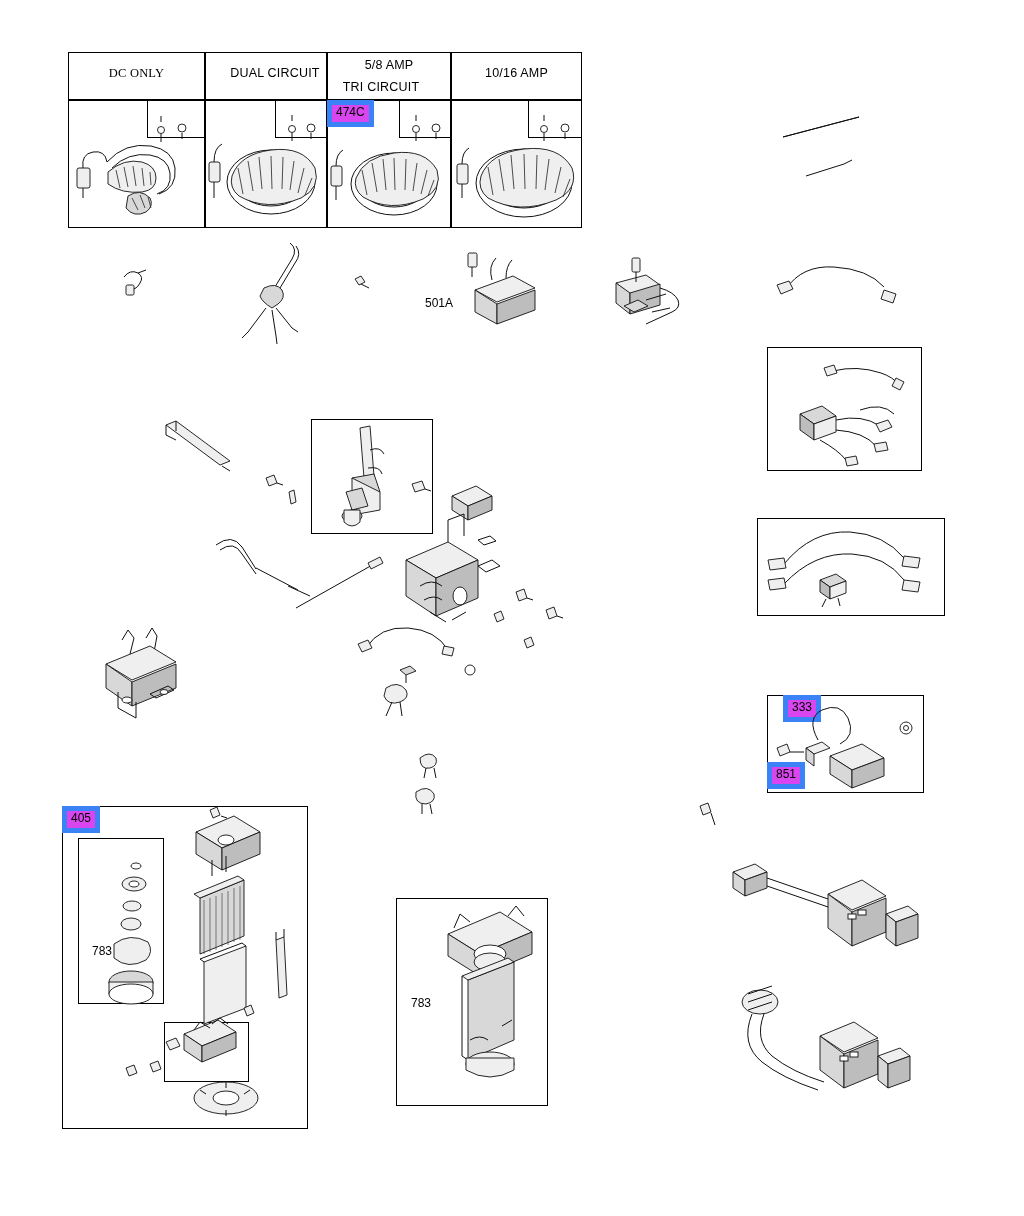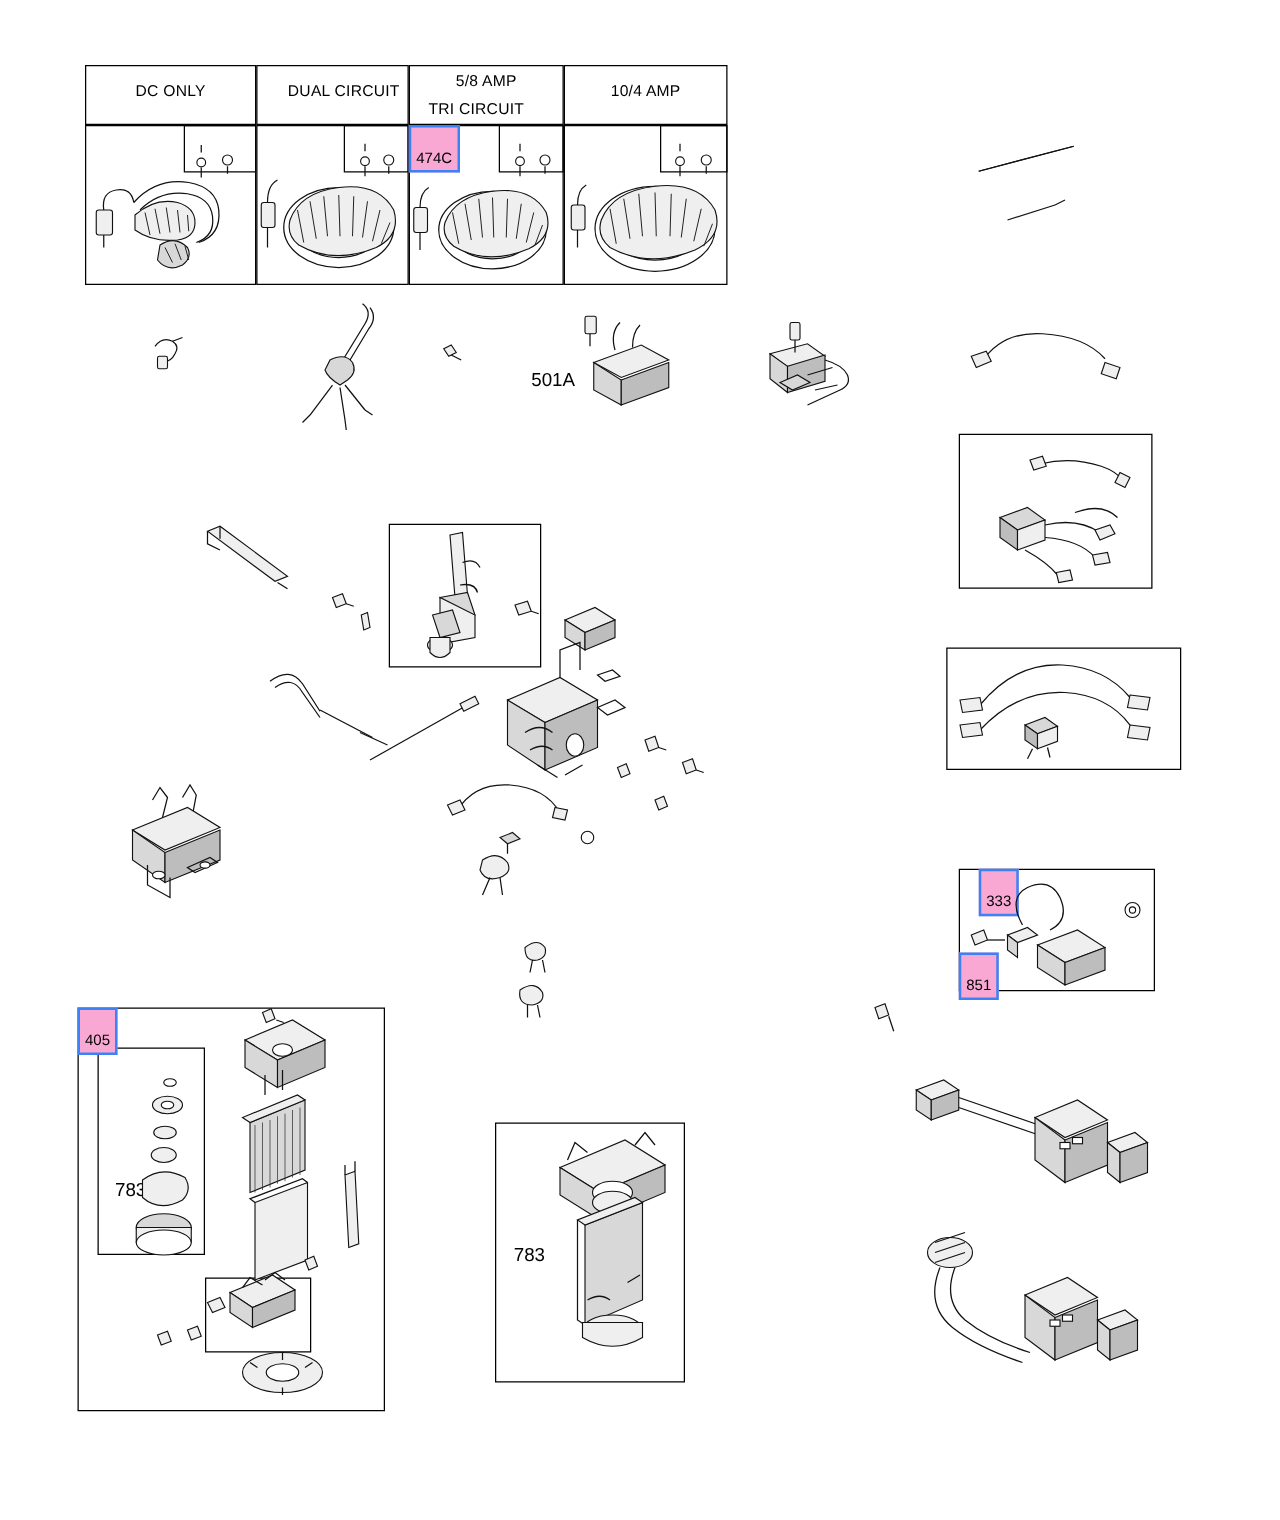--- a/index.html
+++ b/index.html
@@ -29,31 +29,31 @@
   }
   .hdr-label {
     position: absolute;
     font-size: 12.5px;
     letter-spacing: 0.2px;
     white-space: nowrap;
     text-align: center;
   }
   .tag {
     position: absolute;
-    border: 2px solid #3b82f6;
+    border: 5px solid #3b82f6;
     box-sizing: border-box;
     font-size: 12px;
     line-height: 1;
-    padding: 18px 4px 4px 4px;
-    background: #f9a8d4;
+    padding: 1px 4px 4px 4px;
+    background: #d946ef;
     white-space: nowrap;
   }
   .plain-num {
     position: absolute;
-    font-size: 15px;
+    font-size: 12px;
     white-space: nowrap;
   }
   svg.art {
     position: absolute;
     left: 0; top: 0;
     width: 1024px;
     height: 1216px;
     overflow: visible;
     pointer-events: none;
   }
@@ -78,25 +78,25 @@
   <div class="box" style="left:68px; top:100px; width:137px; height:128px;"></div>
   <div class="box" style="left:205px; top:100px; width:122px; height:128px;"></div>
   <div class="box" style="left:327px; top:100px; width:124px; height:128px;"></div>
   <div class="box" style="left:451px; top:100px; width:131px; height:128px;"></div>
 
   <div class="box" style="left:147px; top:100px; width:58px; height:38px;"></div>
   <div class="box" style="left:275px; top:100px; width:52px; height:38px;"></div>
   <div class="box" style="left:399px; top:100px; width:52px; height:38px;"></div>
   <div class="box" style="left:528px; top:100px; width:54px; height:38px;"></div>
 
-  <div class="hdr-label" style="left:68px; top:66px; width:137px;">DC ONLY</div>
+  <div class="hdr-label" style="left:68px; top:66px; width:137px;font-family:Liberation Serif, serif;">DC ONLY</div>
   <div class="hdr-label" style="left:205px; top:66px; width:140px;">DUAL CIRCUIT</div>
   <div class="hdr-label" style="left:327px; top:58px; width:124px;">5/8 AMP</div>
   <div class="hdr-label" style="left:327px; top:80px; width:108px;">TRI CIRCUIT</div>
-  <div class="hdr-label" style="left:451px; top:66px; width:131px;">10/4 AMP</div>
+  <div class="hdr-label" style="left:451px; top:66px; width:131px;">10/16 AMP</div>
 
   <div class="box" style="left:767px; top:347px; width:155px; height:124px;"></div>
   <div class="box" style="left:757px; top:518px; width:188px; height:98px;"></div>
   <div class="box" style="left:767px; top:695px; width:157px; height:98px;"></div>
   <div class="box" style="left:311px; top:419px; width:122px; height:115px;"></div>
   <div class="box" style="left:62px; top:806px; width:246px; height:323px;"></div>
   <div class="box" style="left:78px; top:838px; width:86px; height:166px;"></div>
   <div class="box" style="left:164px; top:1022px; width:85px; height:60px;"></div>
   <div class="box" style="left:396px; top:898px; width:152px; height:208px;"></div>
 

